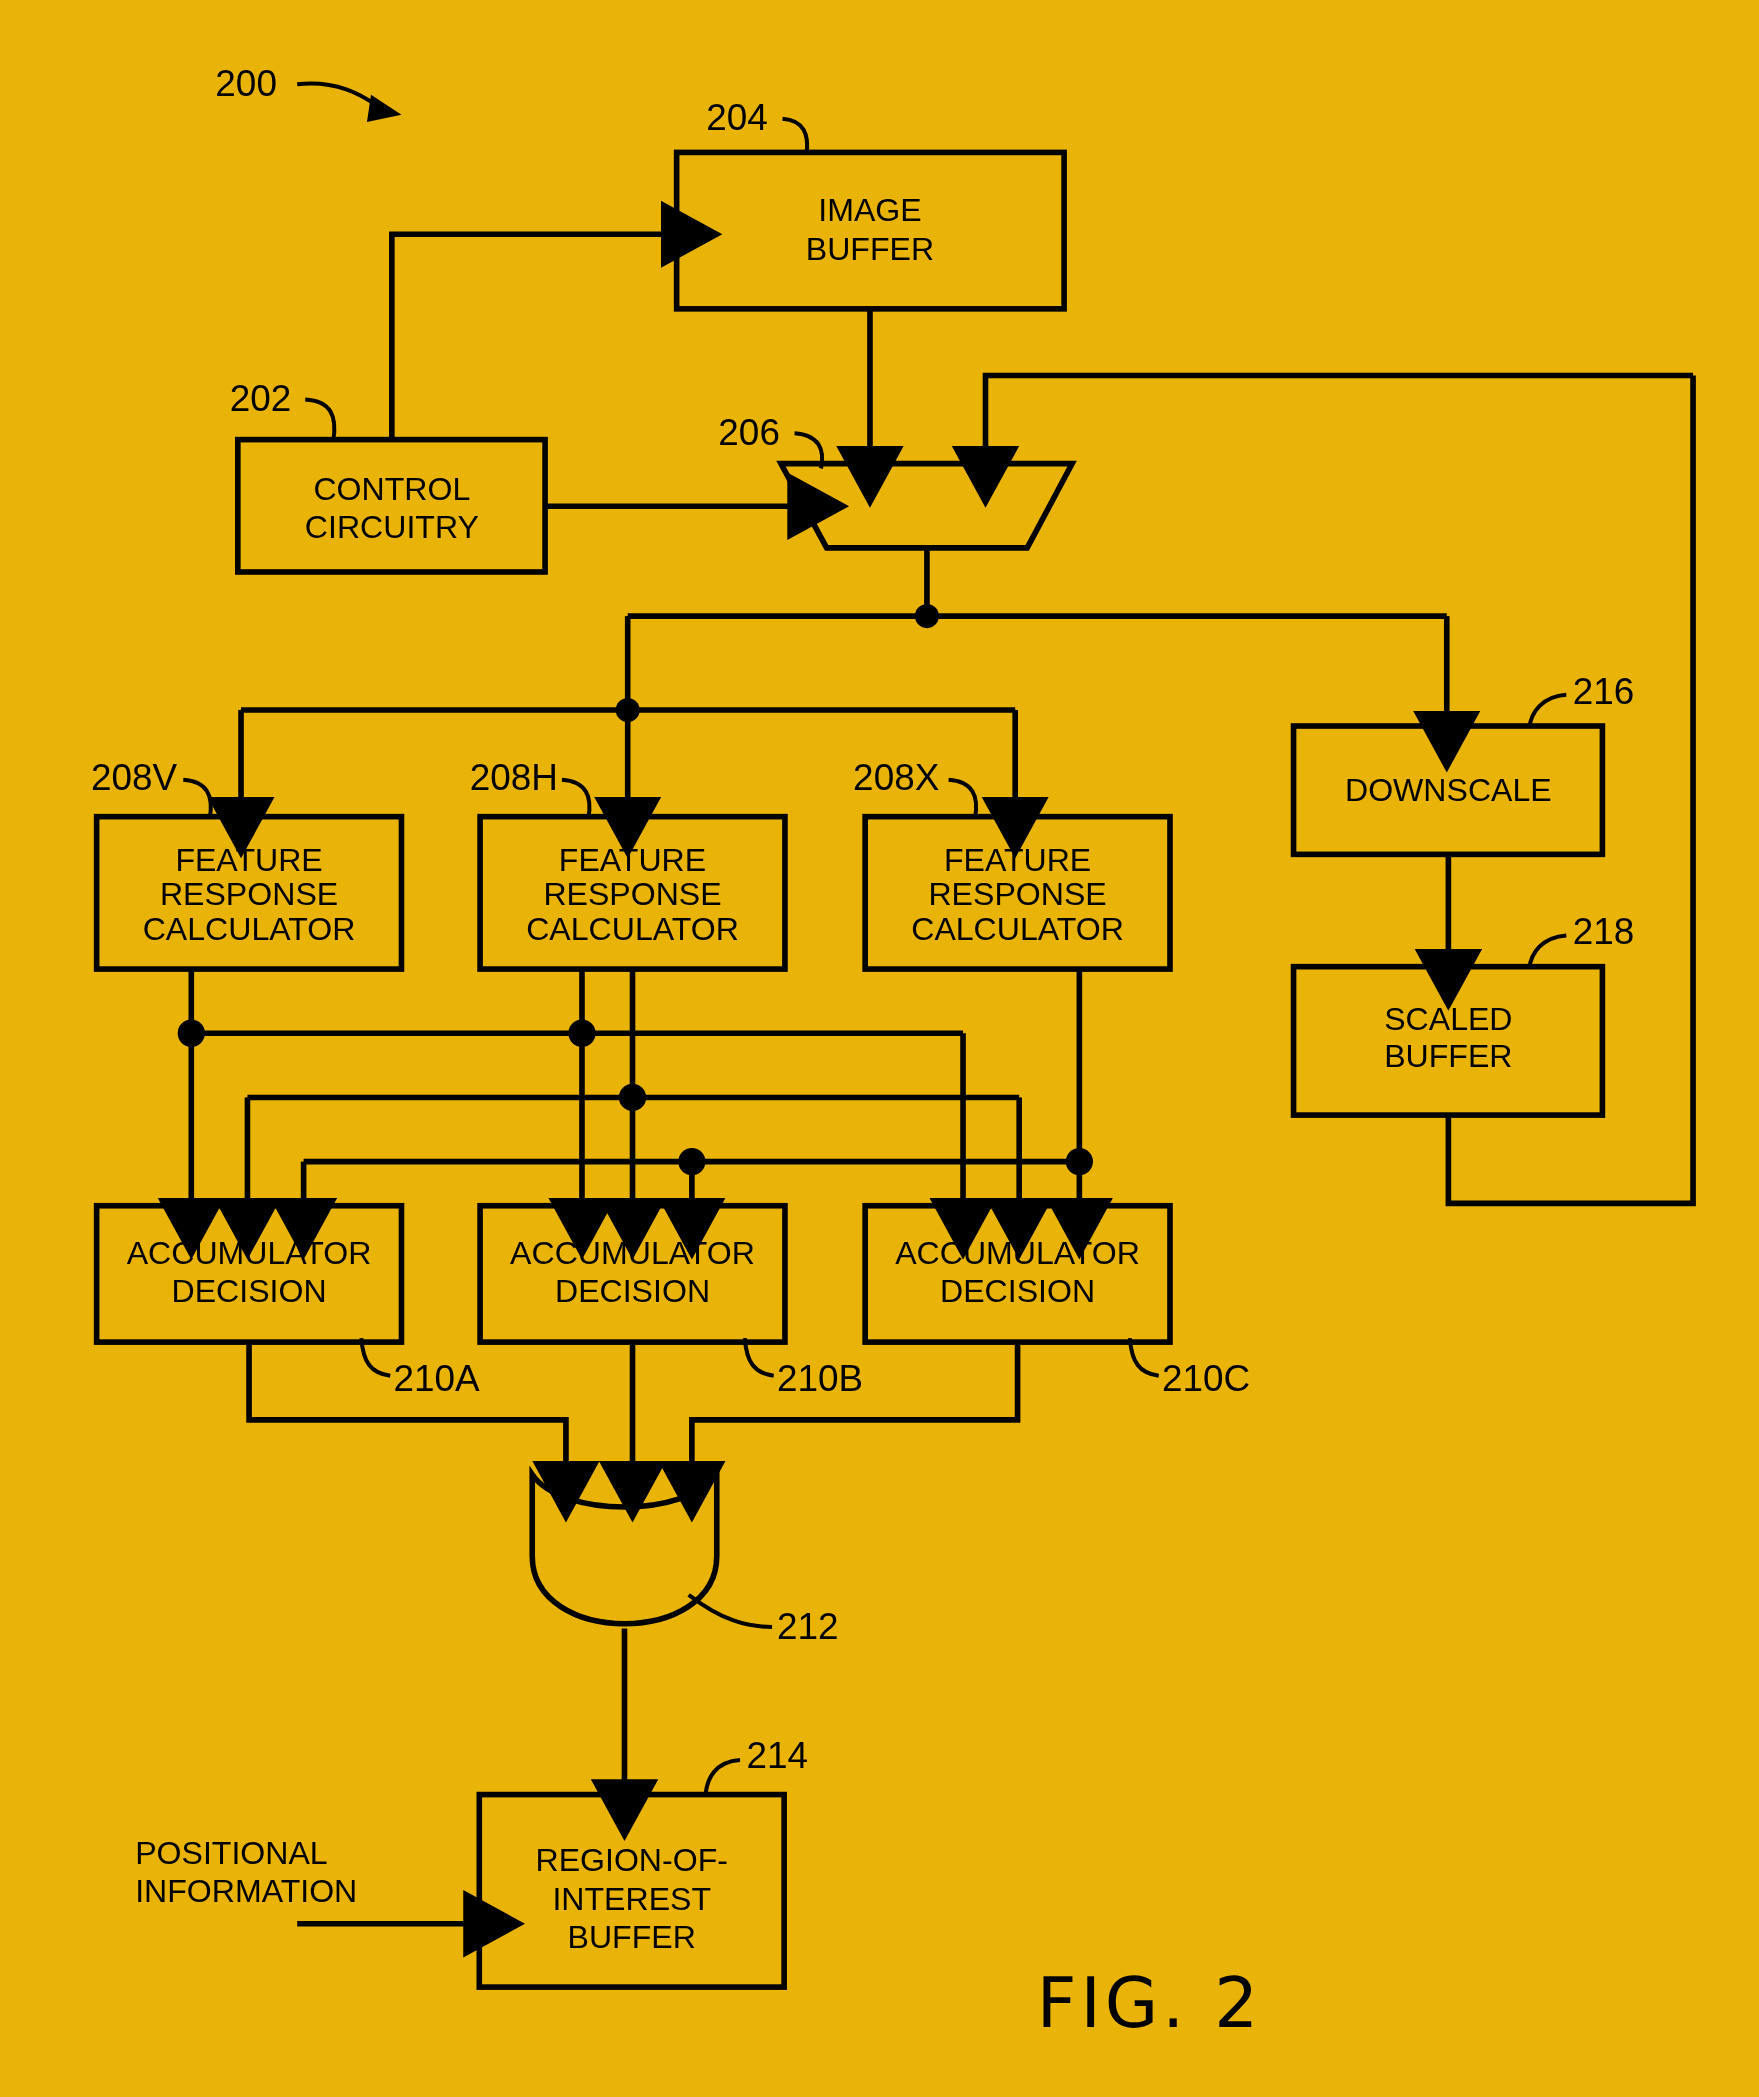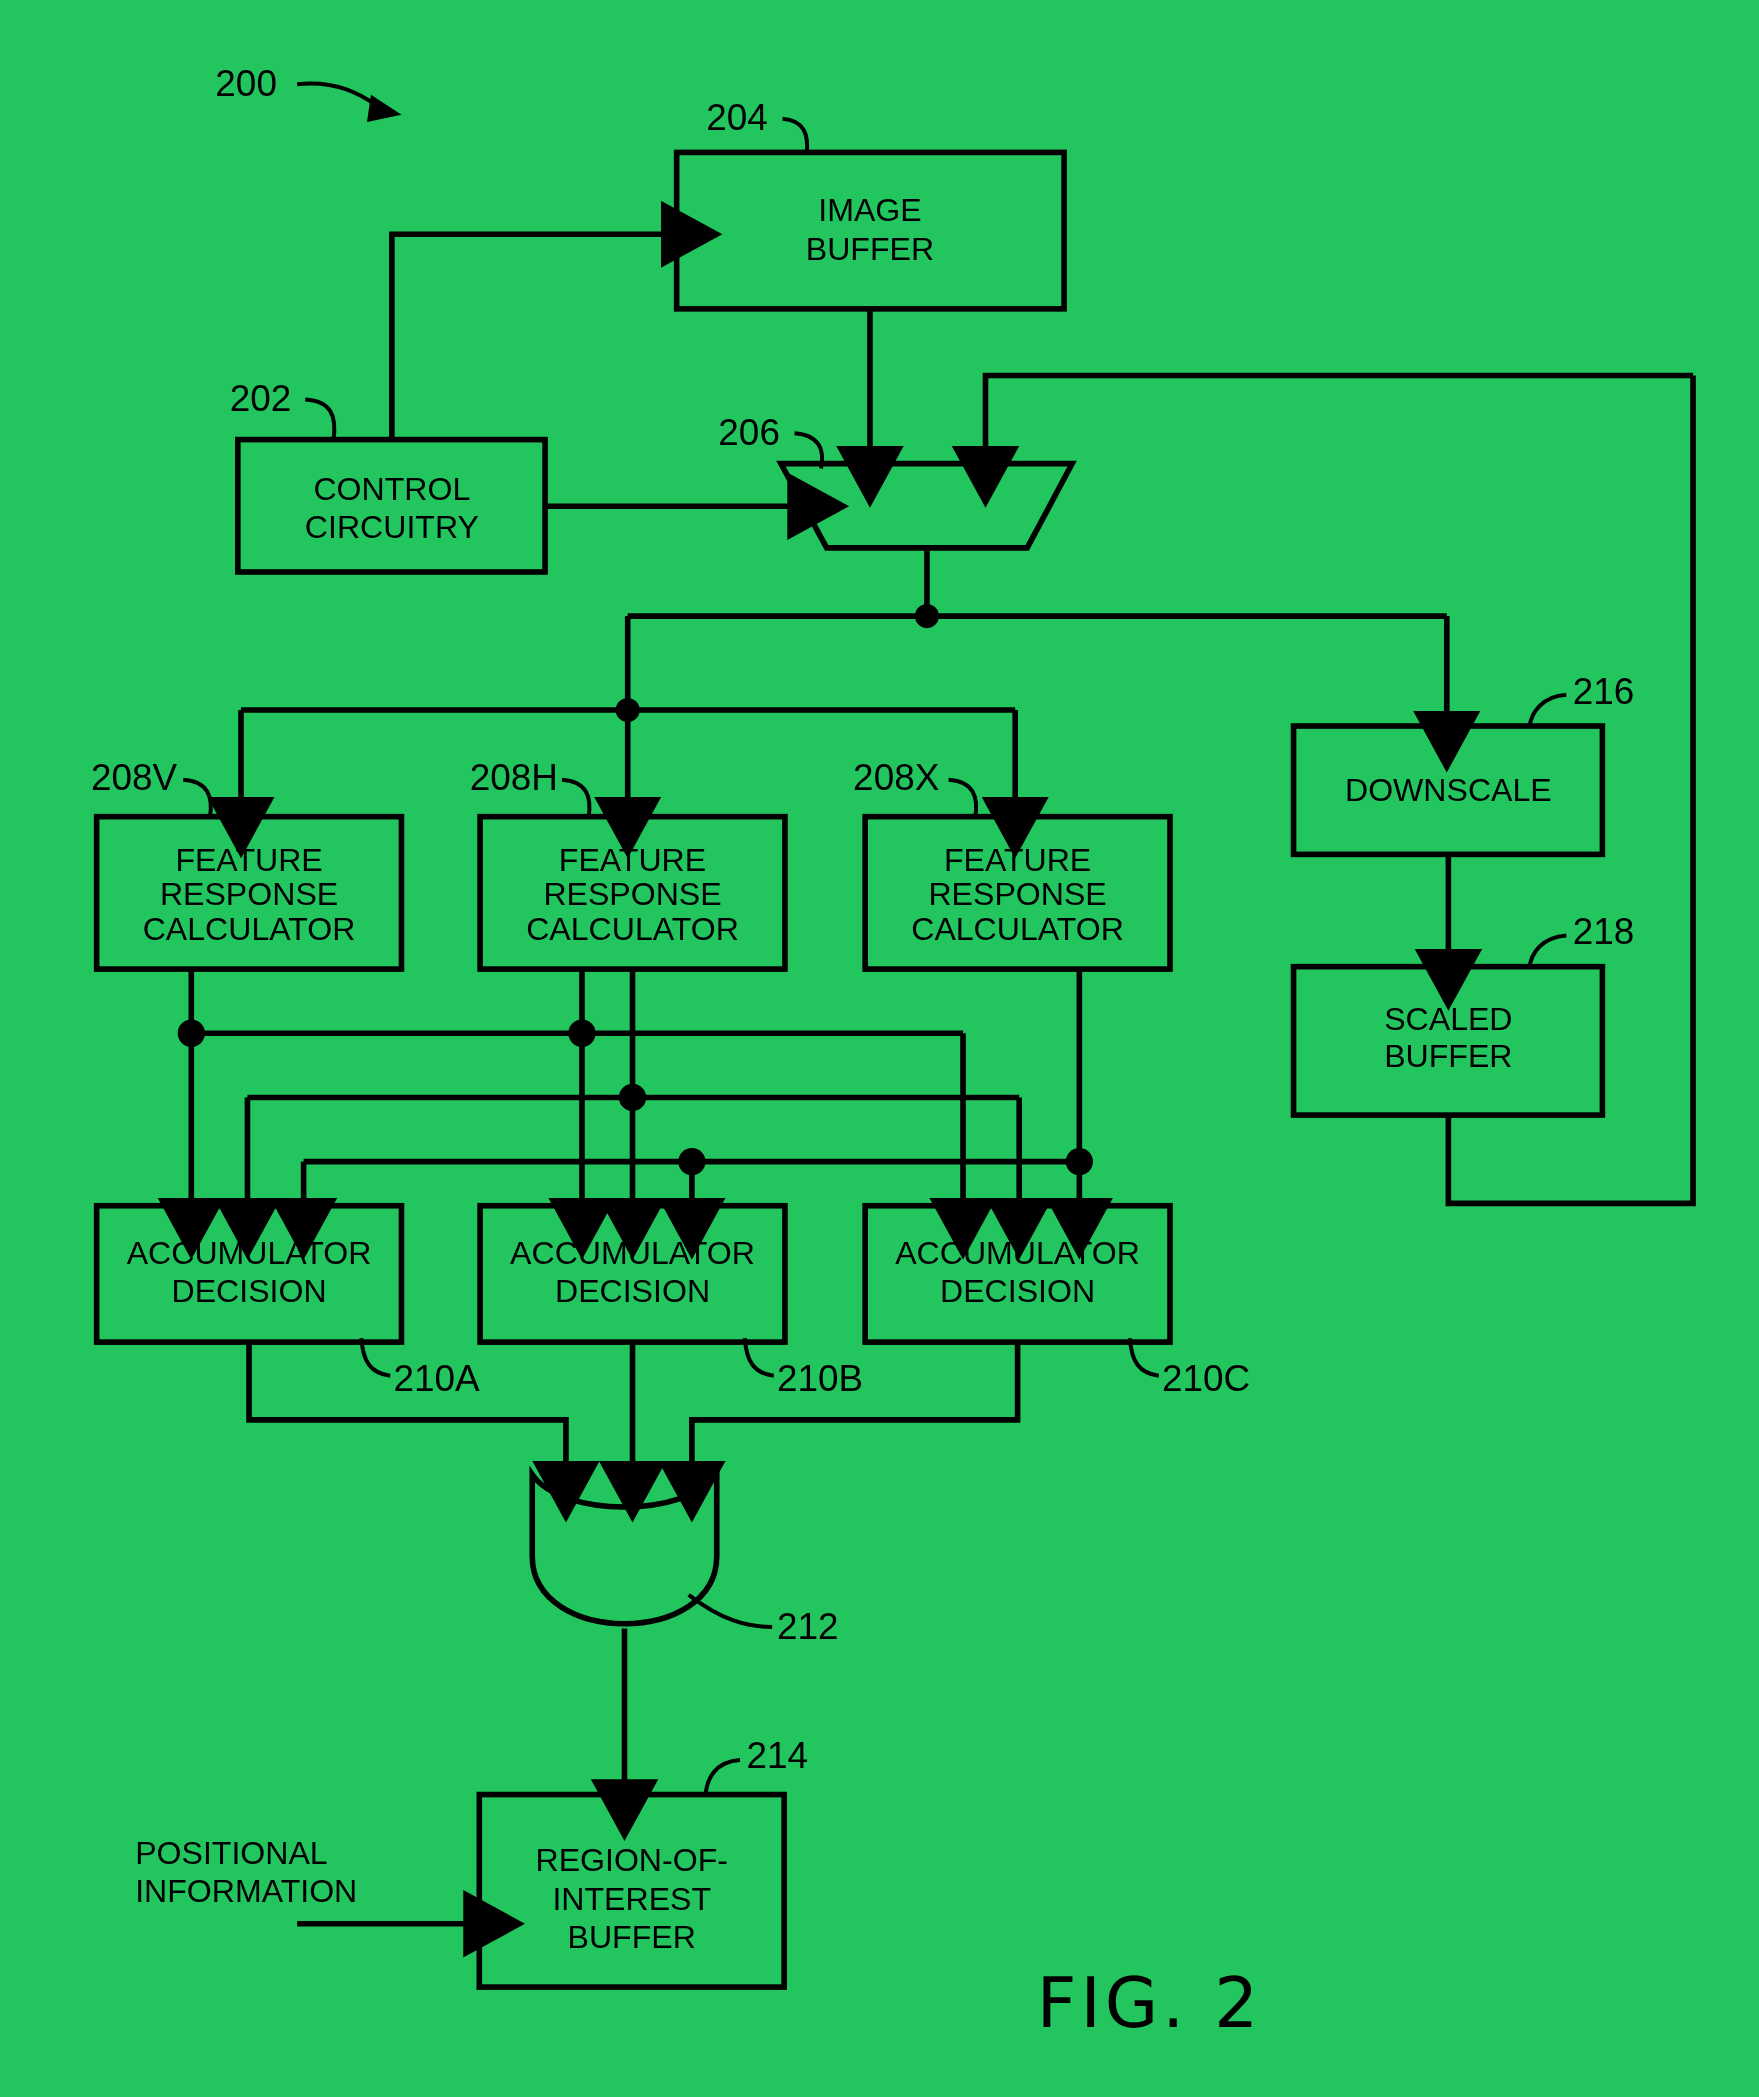--- a/index.html
+++ b/index.html
@@ -1,17 +1,17 @@
 <!DOCTYPE html>
 <html style="font-size:13px"><head>
 <meta charset="utf-8">
 <style>
   html,body{margin:0;padding:0;background:#ffffff;}
   body{width:1760px;height:2097px;font-family:"Liberation Sans",sans-serif;}
-  #figure{position:relative;width:1760px;height:2097px;background:#22c55e;text-align:right;}
+  #figure{position:relative;width:1760px;height:2097px;background:#eab308;text-align:right;}
   svg{display:block;}
   text{font-family:"Liberation Sans",sans-serif;fill:#000;}
   .box-label{font-size:40px;text-anchor:middle;dominant-baseline:middle;}
   .ref{font-size:46px;text-anchor:start;dominant-baseline:middle;}
   .ext{font-size:40px;text-anchor:start;dominant-baseline:middle;}
   .figcap{font-family:"DejaVu Sans",sans-serif;font-size:86px;letter-spacing:5px;text-anchor:start;}
   .blk{fill:none;stroke:#000;stroke-width:7;}
   .wire{fill:none;stroke:#000;stroke-width:7;stroke-linecap:butt;}
   .thinlead{fill:none;stroke:#000;stroke-width:5;}
   .dot{fill:#000;}

